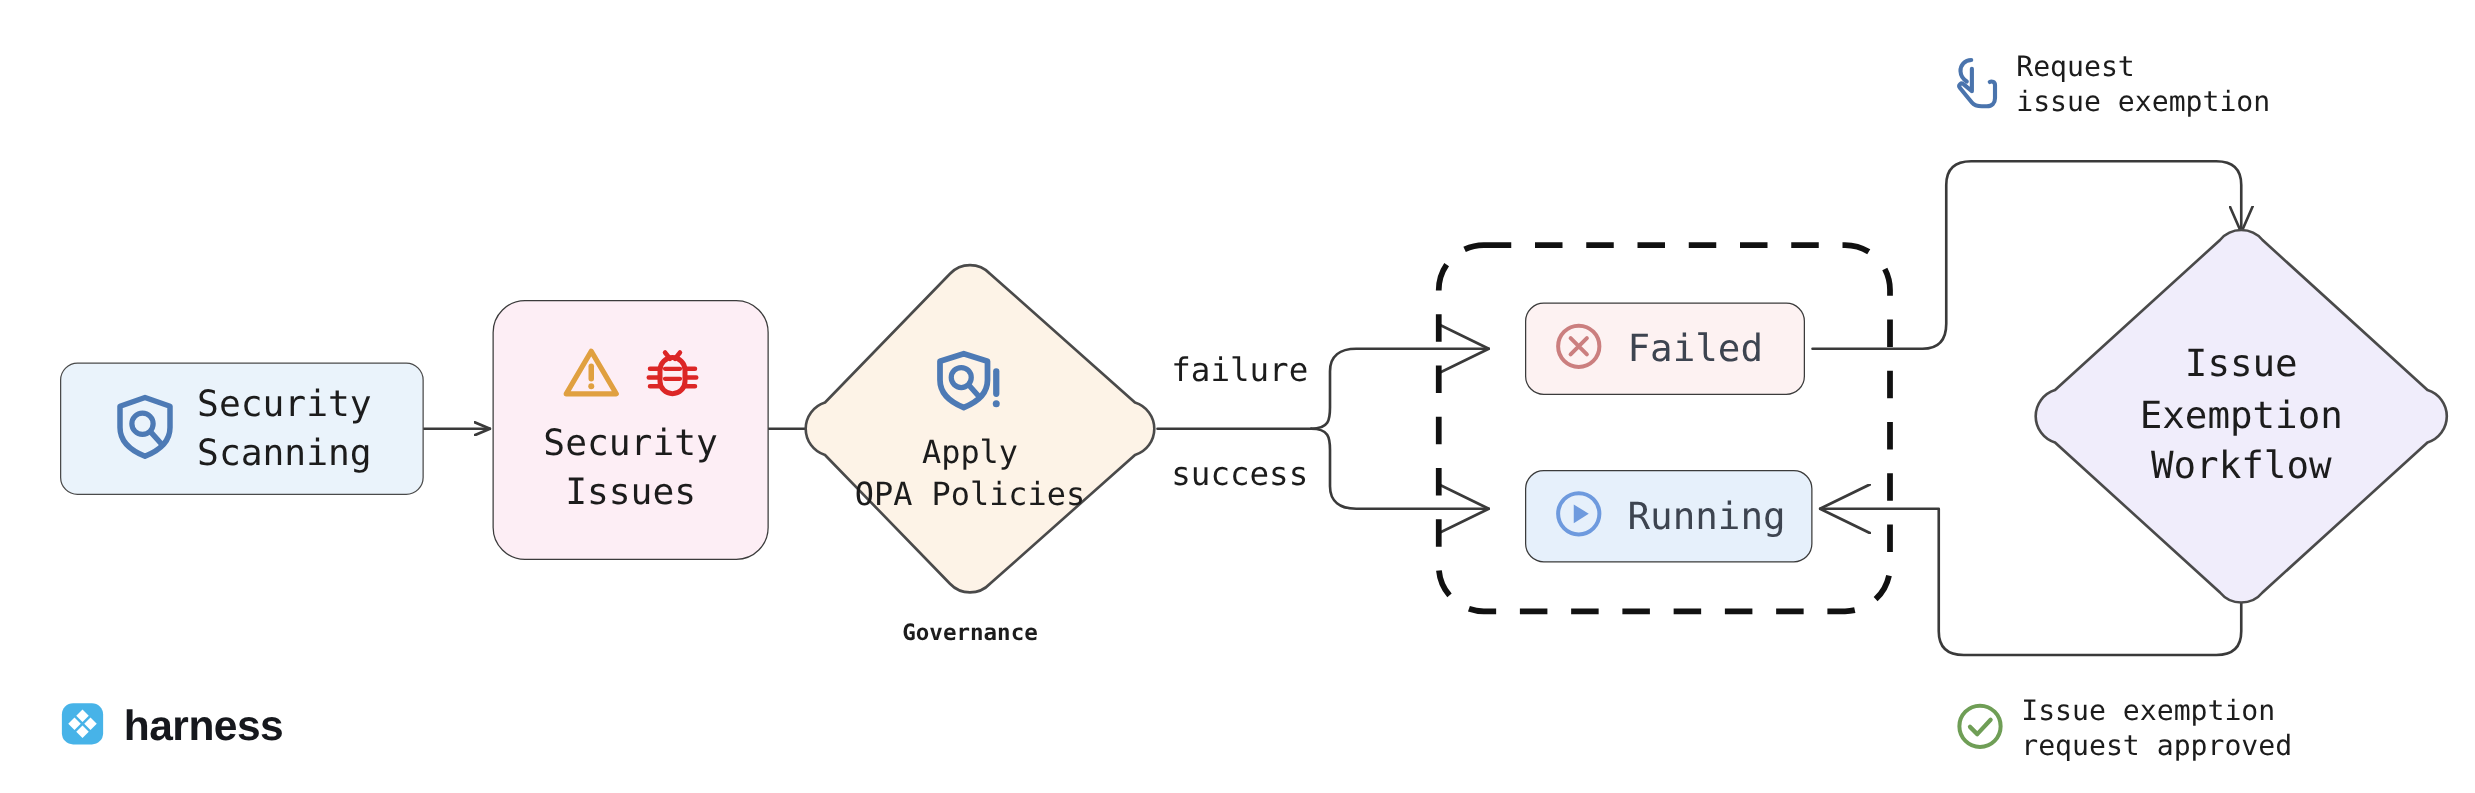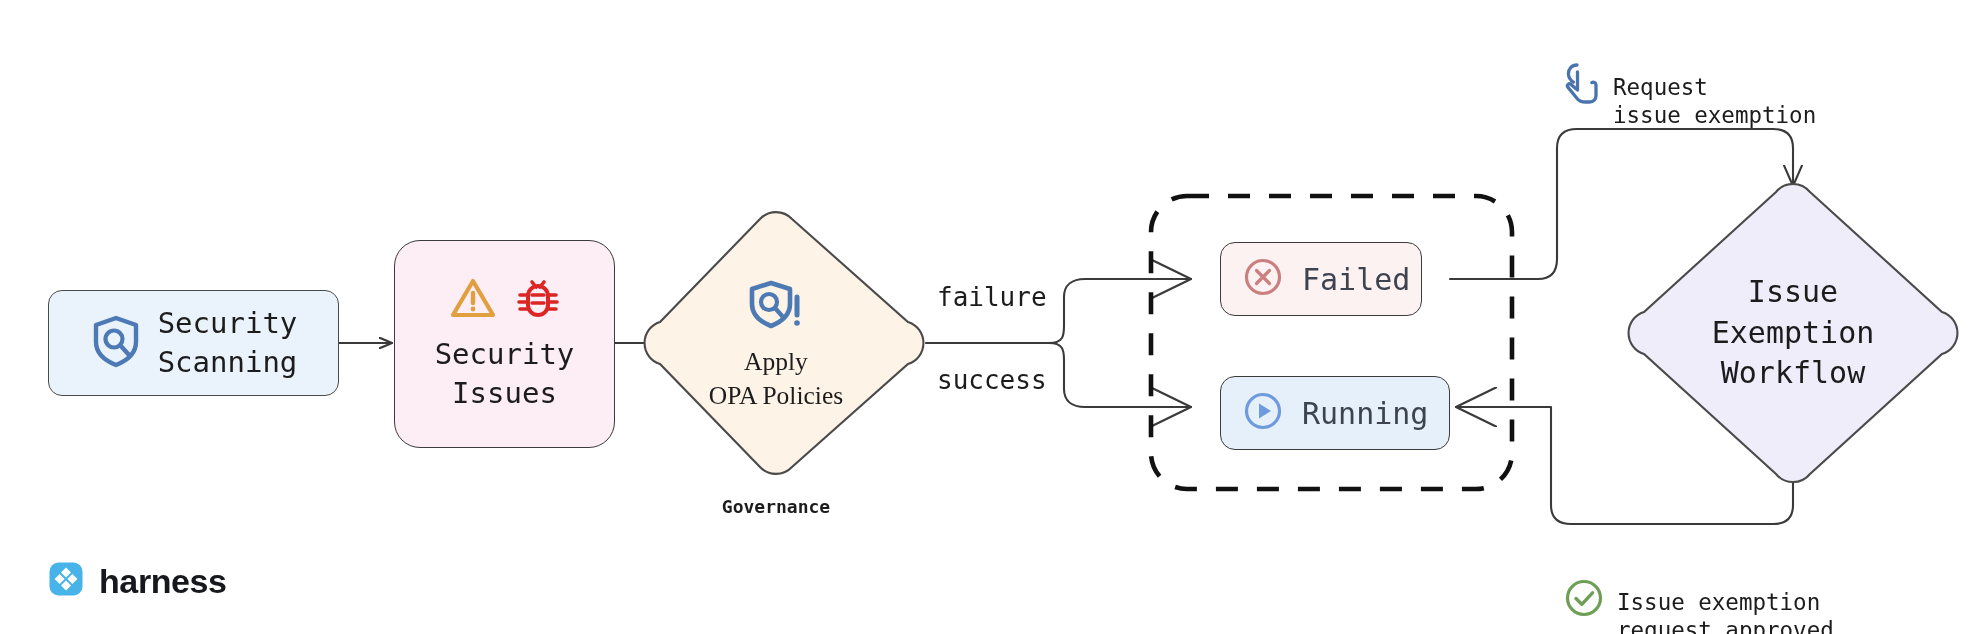--- a/index.html
+++ b/index.html
@@ -11,21 +11,21 @@
         align-items:center;justify-content:center;}
   .nlabel{font-family:"DejaVu Sans Mono","Liberation Mono",monospace;
           color:#1c1c1c;text-align:center;line-height:1.34;white-space:pre;}
   .rbox{border:1.6px solid #4a4a4a;border-radius:14px;}
   .caption{position:absolute;font-family:"DejaVu Sans Mono","Liberation Mono",monospace;
            color:#1c1c1c;white-space:pre;text-align:center;}
   .edgelabel{position:absolute;font-family:"DejaVu Sans Mono","Liberation Mono",monospace;
              color:#1c1c1c;font-size:26px;white-space:pre;background:#ffffff;padding:0 3px;}
   .anno{position:absolute;display:flex;align-items:center;gap:13px;}
   .anno-txt{font-family:"DejaVu Sans Mono","Liberation Mono",monospace;font-size:22.5px;
-            color:#1c1c1c;line-height:1.26;white-space:pre;margin-top:33px;}
+            color:#1c1c1c;line-height:1.26;white-space:pre;}
   .statusbox{position:absolute;box-sizing:border-box;display:flex;align-items:center;
              border:1.7px solid #3b3b3b;border-radius:15px;padding-left:22px;gap:19px;}
   .statuslabel{font-family:"DejaVu Sans Mono","Liberation Mono",monospace;font-size:30px;color:#3d4450;}
   .logo{position:absolute;display:flex;align-items:center;gap:15px;}
   .logo-word{font-family:"Liberation Sans",sans-serif;font-size:34px;font-weight:700;
              color:#16181d;letter-spacing:-0.4px;}
 </style>
 </head>
 <body>
 
@@ -114,29 +114,29 @@
   <div class="node" style="left:664px;top:250px;width:224px;height:190px;gap:6px;">
     <span>
       <svg width="58" height="58" viewBox="0 0 58 58" fill="none">
         <path d="M24 6 L43 12 V27 C43 38 34 45 24 49 C14 45 5 38 5 27 V12 Z" stroke="#4d7ab5" stroke-width="4.6" stroke-linejoin="round" fill="none"></path>
         <circle cx="22" cy="25" r="8" stroke="#4d7ab5" stroke-width="4.2" fill="none"></circle>
         <path d="M28 31 L36 40" stroke="#4d7ab5" stroke-width="4.4" stroke-linecap="round"></path>
         <path d="M50 20 V38" stroke="#4d7ab5" stroke-width="5" stroke-linecap="round"></path>
         <circle cx="50" cy="46" r="2.8" fill="#4d7ab5"></circle>
       </svg>
     </span>
-    <span class="nlabel" style="font-size:25.5px;font-family:Liberation Serif, serif;">Apply
+    <span class="nlabel" style="font-size:25.5px;">Apply
 OPA Policies</span>
   </div>
   <div class="caption" style="left:664px;top:496px;width:224px;font-size:18px;font-weight:bold;">Governance</div>
 
   <div class="edgelabel" style="left:934px;top:282px;">failure</div>
   <div class="edgelabel" style="left:934px;top:365px;">success</div>
 
-  <div class="statusbox" style="left:1220px;top:242px;width:202px;height:74px;background:#fdf2f2;">
+  <div class="statusbox" style="left:1220px;top:242px;width:224px;height:74px;background:#fdf2f2;">
     <span>
       <svg width="40" height="40" viewBox="0 0 40 40" fill="none">
         <circle cx="20" cy="20" r="16.5" stroke="#cb7f7f" stroke-width="3.2" fill="none"></circle>
         <path d="M13.5 13.5 L26.5 26.5 M26.5 13.5 L13.5 26.5" stroke="#cb7f7f" stroke-width="3.2" stroke-linecap="round"></path>
       </svg>
     </span>
     <span class="statuslabel">Failed</span>
   </div>
 
   <div class="statusbox" style="left:1220px;top:376px;width:230px;height:74px;background:#e6f0fb;">

